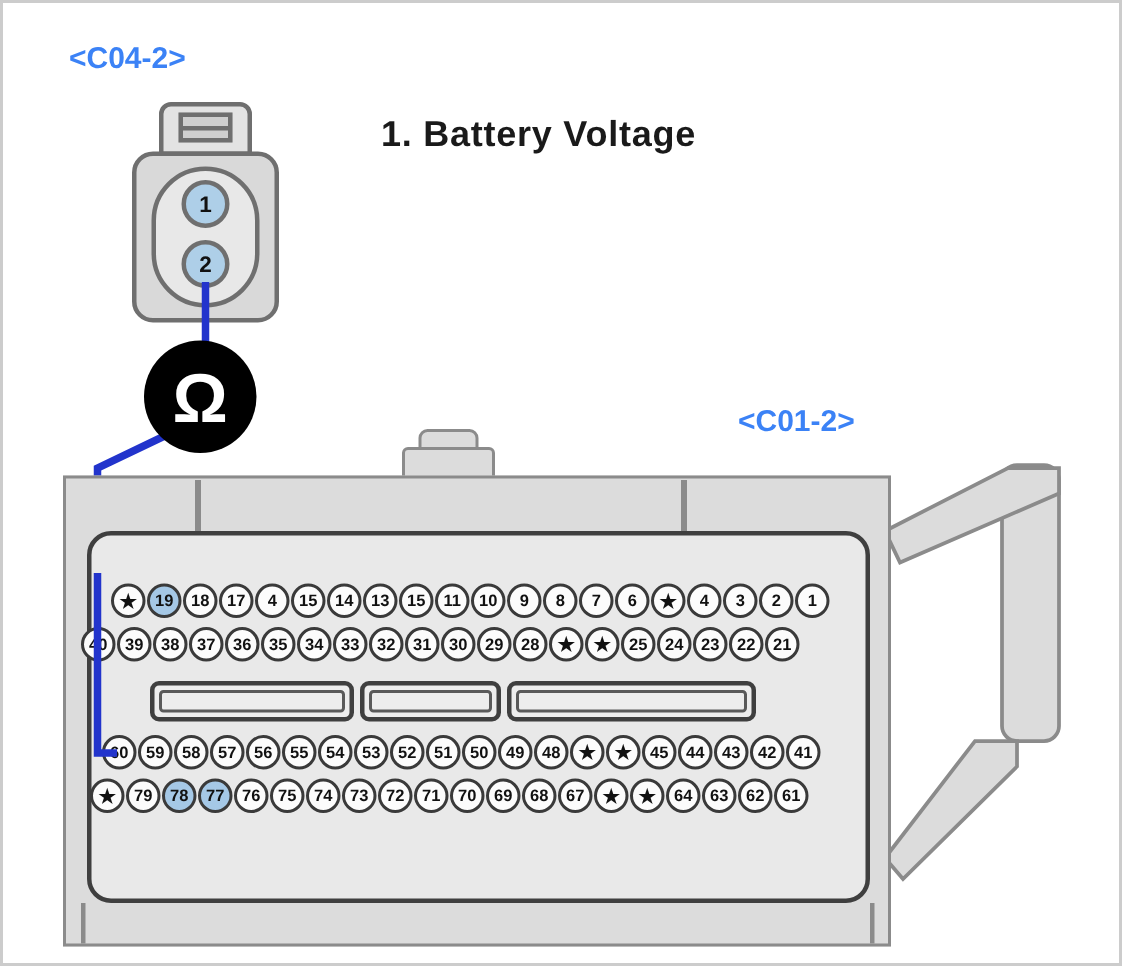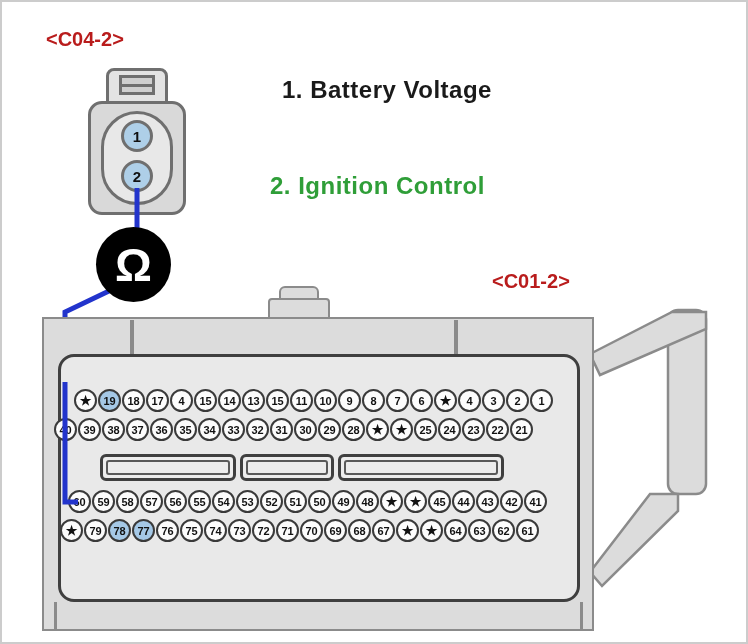--- a/index.html
+++ b/index.html
@@ -1,21 +1,21 @@
 <!DOCTYPE html>
 <html style="--wire: #2234cc; --hl: #a5c8e6;"><head>
 <meta charset="utf-8">
 <style>
   html,body{margin:0;padding:0;background:#fff;}
   .page{
     position:relative;width:748px;height:644px;box-sizing:border-box;
     background:#fff;border:2px solid #cccccc;overflow:hidden;
     font-family:"Liberation Sans",sans-serif;
   }
-  .lbl{position:absolute;font-weight:bold;font-size:20px;color:#b91c1c;}
+  .lbl{position:absolute;font-weight:bold;font-size:20px;color:#3b82f6;}
   .legend{position:absolute;font-weight:bold;font-size:24px;letter-spacing:.5px;}
 
   
   .sc-tab{position:absolute;left:104px;top:66px;width:62px;height:36px;box-sizing:border-box;
     background:#e3e3e3;border:3px solid #6f6f6f;border-radius:8px 8px 2px 2px;}
   .sc-tab-inner{position:absolute;left:10px;top:4px;width:36px;height:20px;box-sizing:border-box;
     background:#cfcfcf;border:3px solid #6f6f6f;}
   .sc-tab-inner:after{content:"";position:absolute;left:0;right:0;top:6px;height:3px;background:#6f6f6f;}
   .sc-body{position:absolute;left:86px;top:99px;width:98px;height:114px;box-sizing:border-box;
     background:#d9d9d9;border:3px solid #6f6f6f;border-radius:14px;}
@@ -60,22 +60,21 @@
     border:2px solid #5a5a5a;border-radius:3px;}
 </style>
 </head>
 <body>
 
 <div class="page">
 
   <div class="lbl" style="left:44px;top:26px;">&lt;C04-2&gt;</div>
   <div class="lbl" style="left:490px;top:268px;">&lt;C01-2&gt;</div>
 
-  <div class="legend" style="left: 280px; top: 74px; color: rgb(26, 26, 26);">1. Battery Voltage</div>
-  <div class="legend" style="left: 268px; top: 170px; color: rgb(47, 158, 56);">2. Ignition Control</div>
+  <div class="legend" style="left: 252px; top: 74px; color: rgb(26, 26, 26);">1. Battery Voltage</div>
 
   <div class="sc-tab">
     <div class="sc-tab-inner"></div>
   </div>
   <div class="sc-body">
     <div class="sc-oval">
       <div class="sc-pin p1">1</div>
       <div class="sc-pin p2">2</div>
     </div>
   </div>

